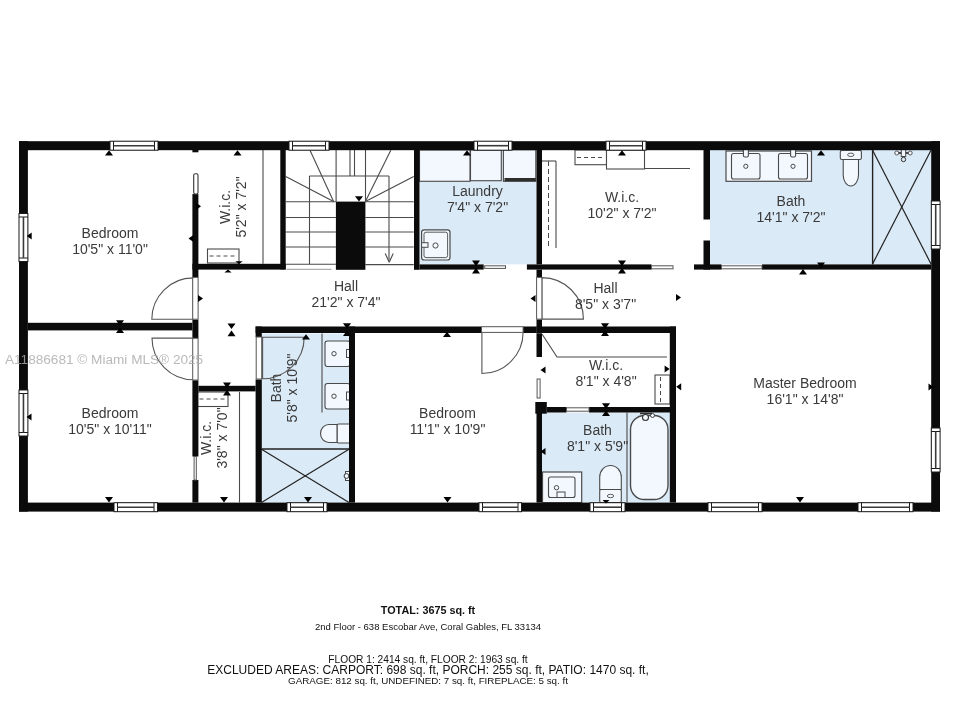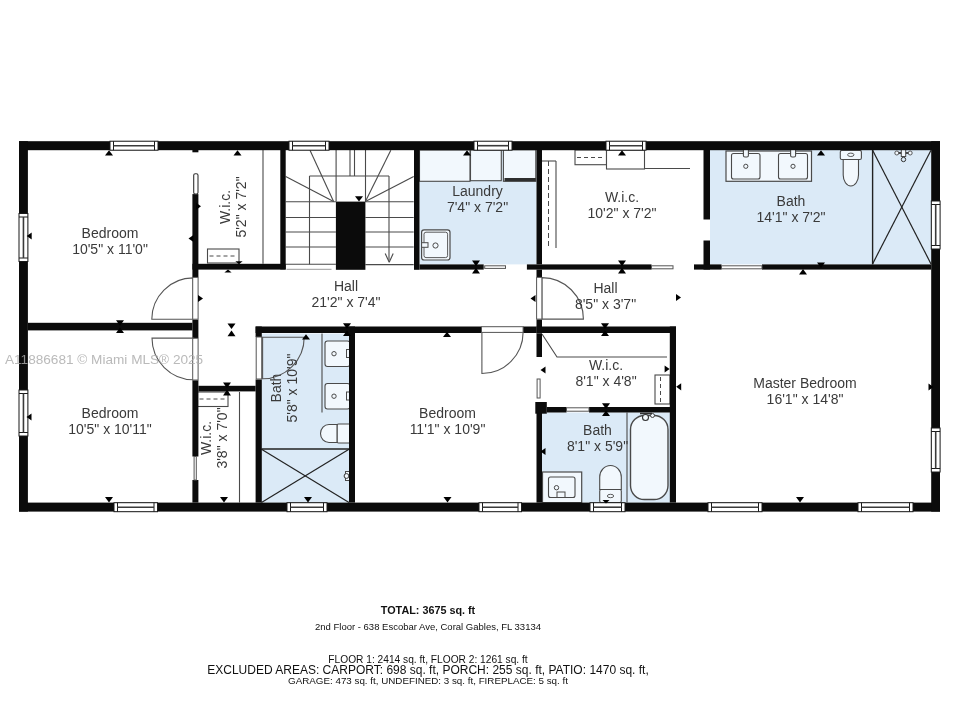--- a/index.html
+++ b/index.html
@@ -434,17 +434,17 @@
       <text x="0" y="12.5" class="lbl" font-size="14">5'8" x 10'9"</text>
     </g>
 
 <text x="5" y="364" font-family="Liberation Sans, sans-serif" font-size="13.6" fill="#ababab" fill-opacity="0.82">A11886681 © Miami MLS® 2025</text>
 </svg>
 
 <div class="ft" style="top:620.9px;font-size:9.5px">2nd Floor - 638 Escobar Ave, Coral Gables, FL 33134</div>
 
 <div class="ft" style="top:604px;font-size:10.8px;font-weight:bold">TOTAL: 3675 sq. ft</div>
 
-<div class="ft" style="top:653.7px;font-size:10.2px">FLOOR 1: 2414 sq. ft, FLOOR 2: 1261 sq. ft</div>
+<div class="ft" style="top:653.7px;font-size:10.2px">FLOOR 1: 2414 sq. ft, FLOOR 2: 1963 sq. ft</div>
 
 <div class="ft" style="top:662.8px;font-size:12px">EXCLUDED AREAS: CARPORT: 698 sq. ft, PORCH: 255 sq. ft, PATIO: 1470 sq. ft,</div>
 
-<div class="ft" style="top:675px;font-size:9.8px">GARAGE: 473 sq. ft, UNDEFINED: 3 sq. ft, FIREPLACE: 5 sq. ft</div>
+<div class="ft" style="top:675px;font-size:9.8px">GARAGE: 812 sq. ft, UNDEFINED: 7 sq. ft, FIREPLACE: 5 sq. ft</div>
 
 </body></html>

